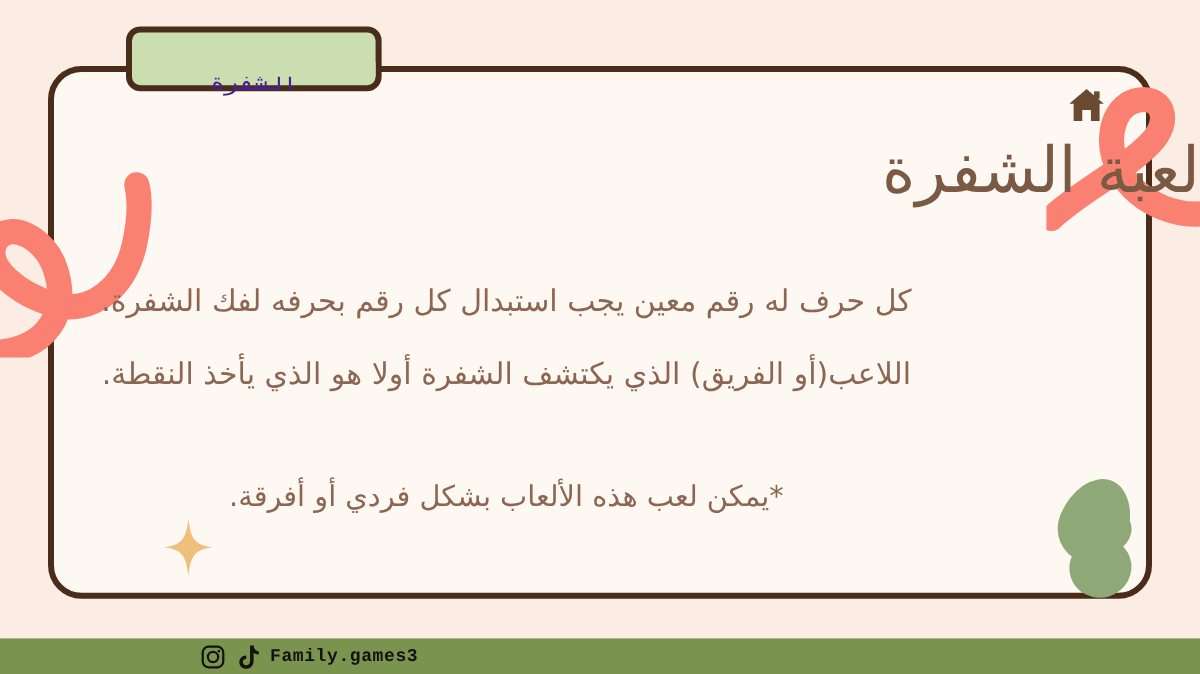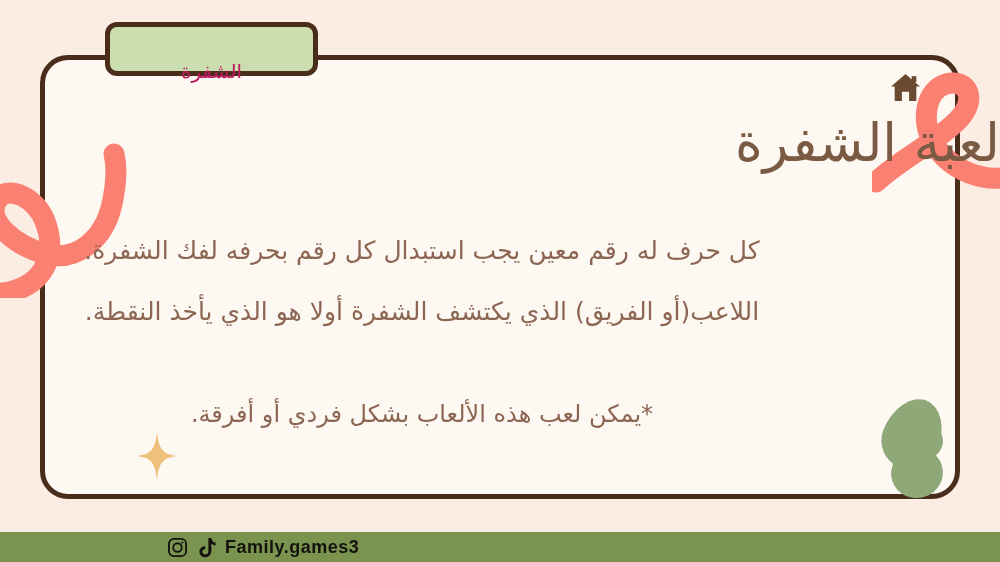--- a/index.html
+++ b/index.html
@@ -33,23 +33,23 @@
     width:213px; height:54px;
     background:#CADEB0;
     border:5px solid #4A2C1B;
     border-radius:12px;
     z-index:6;
     display:flex;
     align-items:center;
     justify-content:center;
   }
   #tab .tab-label {
-    font-family:Liberation Serif, serif;
+    font-family:Liberation Mono, monospace;
     font-size:20px;
-    color:#be185d;
+    color:#4c1d95;
     direction:rtl;
     line-height:1;
     margin-top:43px;
   }
   
   #tab-mask {
     position:absolute;
     left:110px; top:52px;
     width:203px; height:12px;
     background:#CADEB0;
@@ -128,22 +128,22 @@
     align-items:center;
     z-index:9;
   }
   #footer-inner {
     display:flex;
     align-items:center;
     gap:9px;
     margin-left:167px;
   }
   #footer-handle {
-    font-family:Liberation Sans, sans-serif;
-    font-size:18px;
+    font-family:Liberation Mono, monospace;
+    font-size:15px;
     font-weight:bold;
     color:#14120E;
     letter-spacing:0.5px;
   }
 </style>
 </head>
 <body>
 
 <div id="stage">
 

